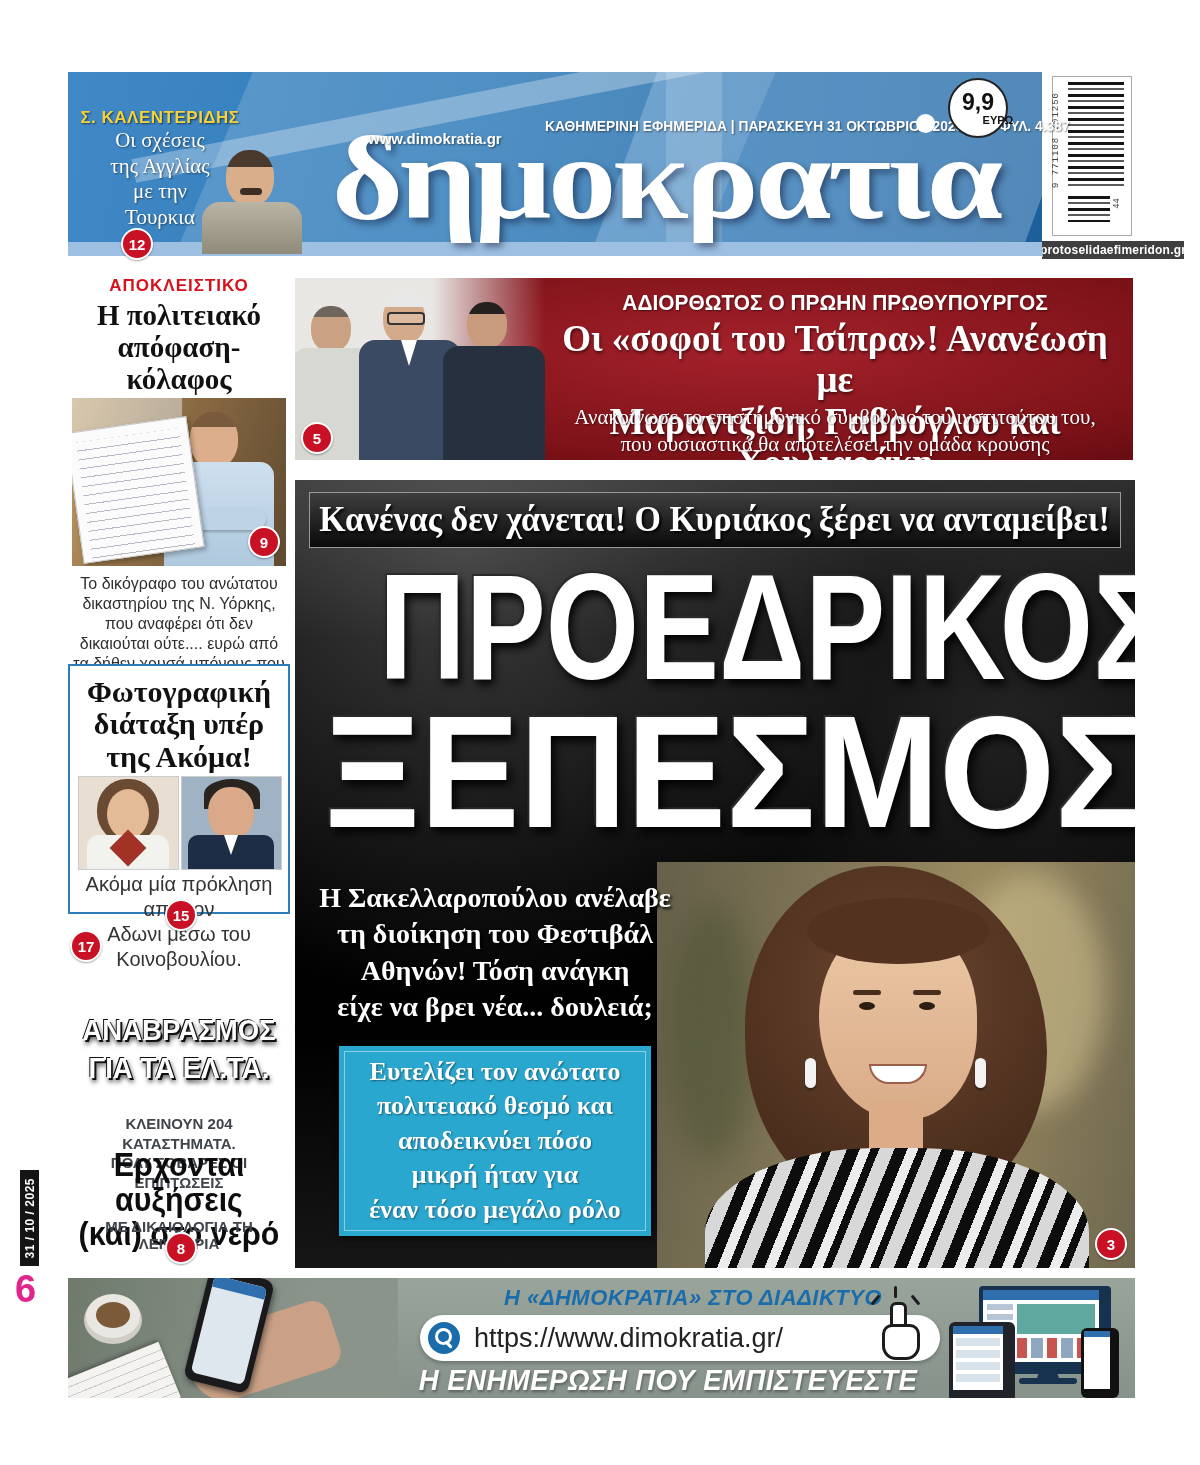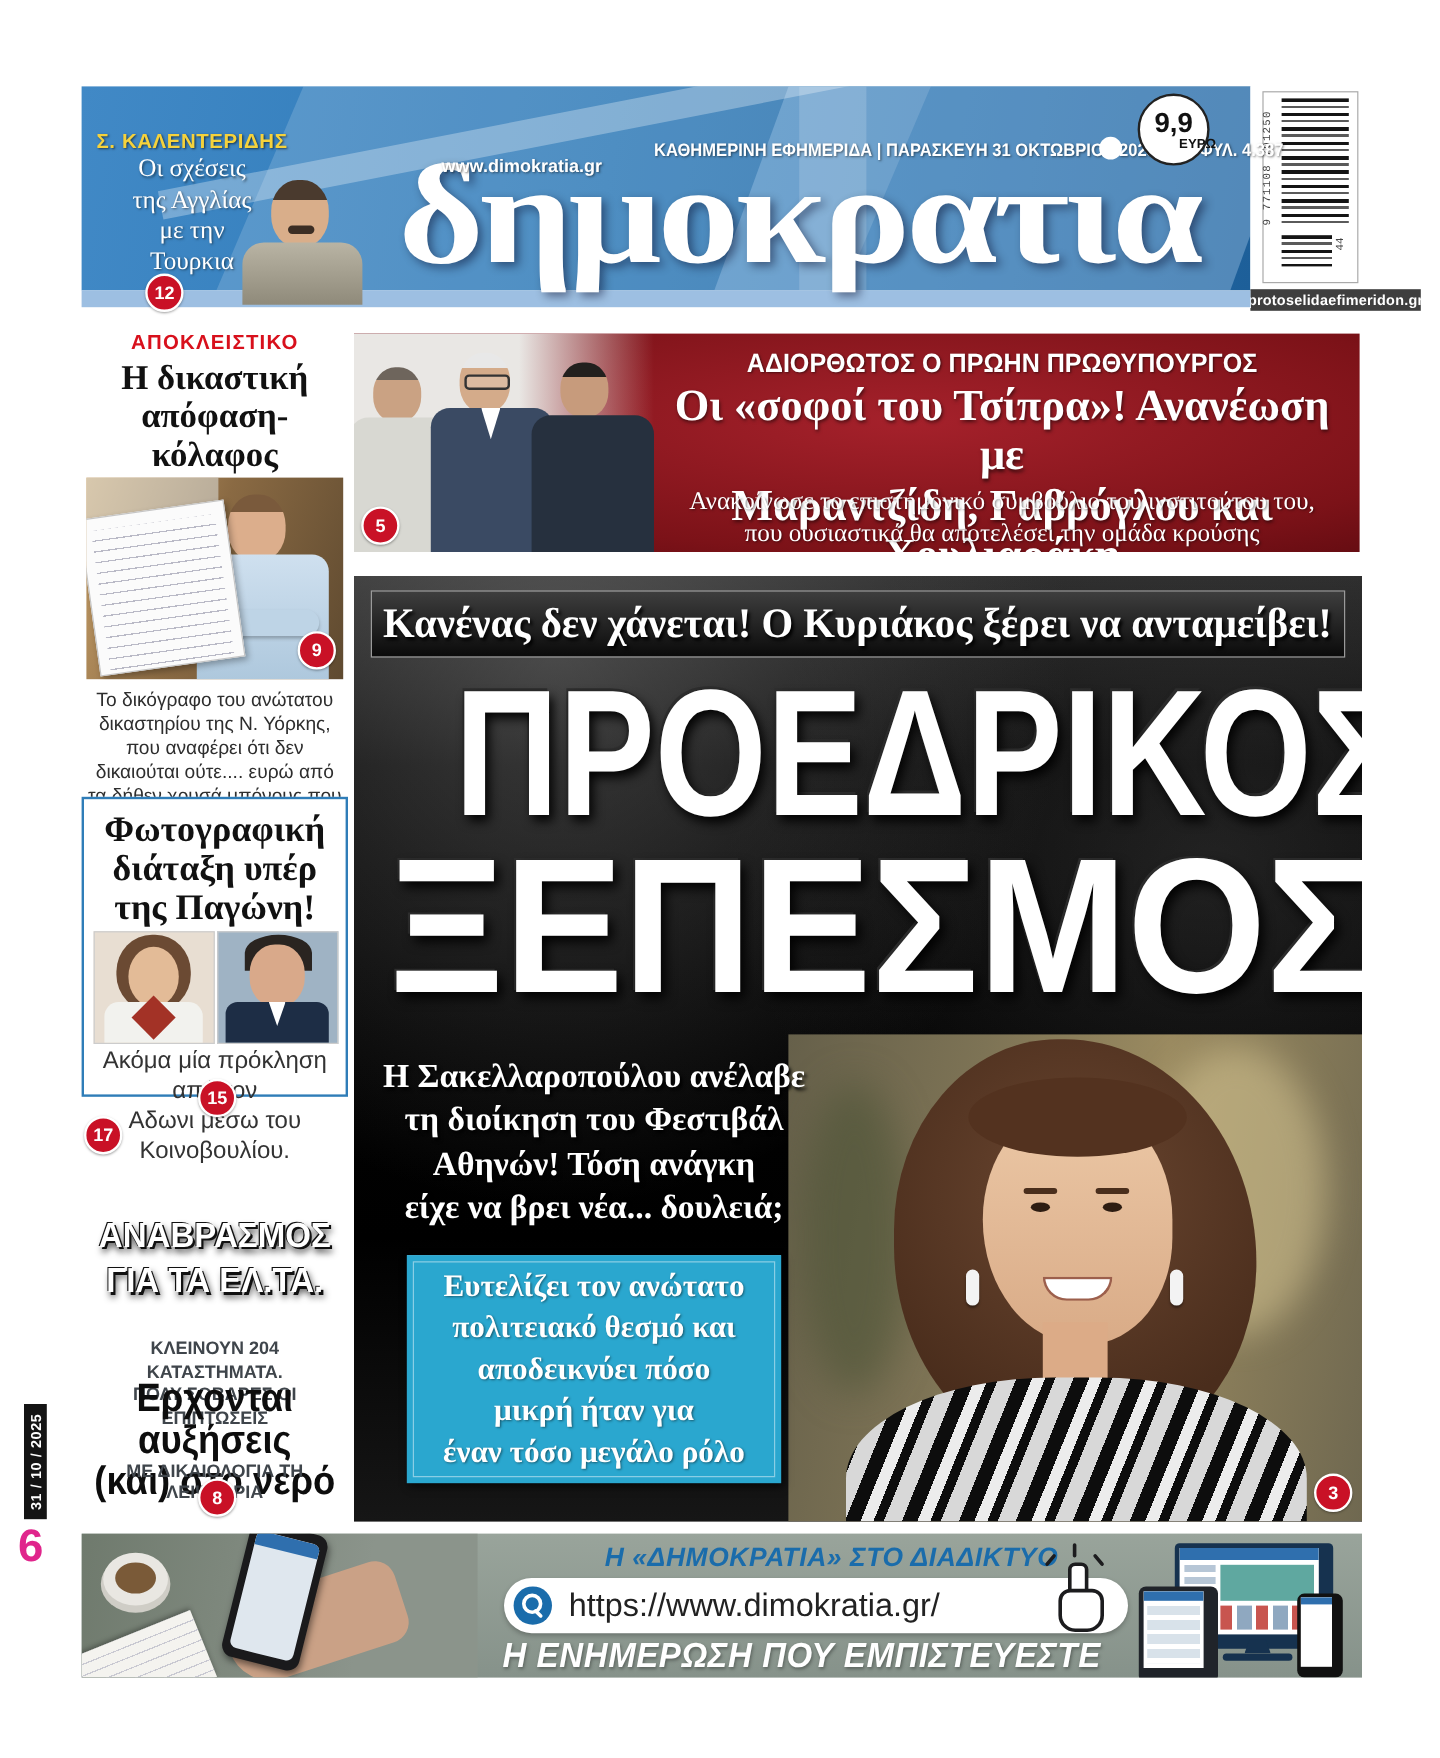--- a/index.html
+++ b/index.html
@@ -319,41 +319,41 @@
   <div class="abs bc-panel"></div>
   <div class="abs bc-box"></div>
   <div class="abs bc-stripes"></div>
   <div class="abs bc-num">9 771108 701250</div>
   <div class="abs bc-stripes2"></div>
   <div class="abs bc-extra">44</div>
   <div class="abs proto">protoselidaefimeridon.gr</div>
 
   <div class="abs s1-kicker">ΑΠΟΚΛΕΙΣΤΙΚΟ</div>
   <div class="abs s1-headline">
-    <span>Η δικαστική</span>
+    <span>Η πολιτειακό</span>
     <span>απόφαση-κόλαφος</span>
     <span>για Κασσελάκη</span>
   </div>
   <div class="abs s1-photo">
     <div class="abs s1-glass"></div>
     <div class="abs k-head"></div>
     <div class="abs k-body"></div>
     <div class="abs k-arms"></div>
     <div class="abs k-doc">
         <div class="k-doc-lines"></div>
       </div>
     <div class="abs badge" style="right:6px;bottom:8px;">9</div>
   </div>
   <div class="abs s1-caption">Το δικόγραφο του ανώτατου δικαστηρίου της Ν. Υόρκης, που αναφέρει ότι δεν δικαιούται ούτε.... ευρώ από τα δήθεν χρυσά μπόνους που διεκδικούσε.</div>
 
   <div class="abs p-box"></div>
   <div class="abs p-headline">
     <span>Φωτογραφική</span>
     <span>διάταξη υπέρ</span>
-    <span>της Παγώνη!</span>
+    <span>της Ακόμα!</span>
   </div>
   <div class="abs p-ph1">
     <div class="abs pw-hair"></div>
     <div class="abs pw-face"></div>
     <div class="abs pw-coat"></div>
     <div class="abs pw-scarf"></div>
   </div>
   <div class="abs p-ph2">
     <div class="abs pm-hair"></div>
     <div class="abs pm-face"></div>

